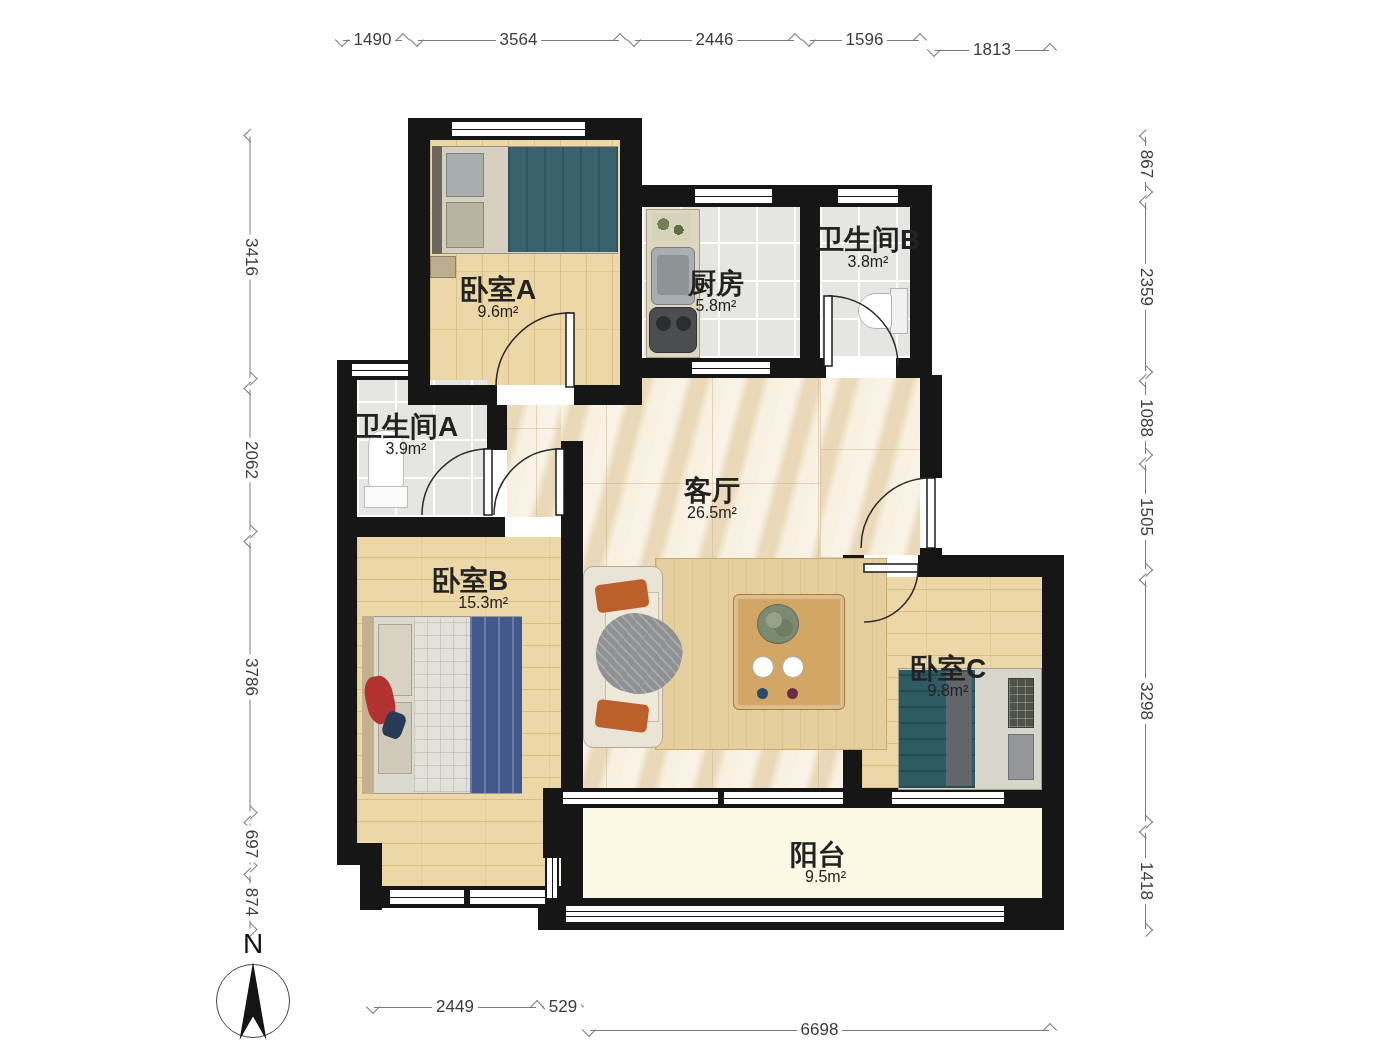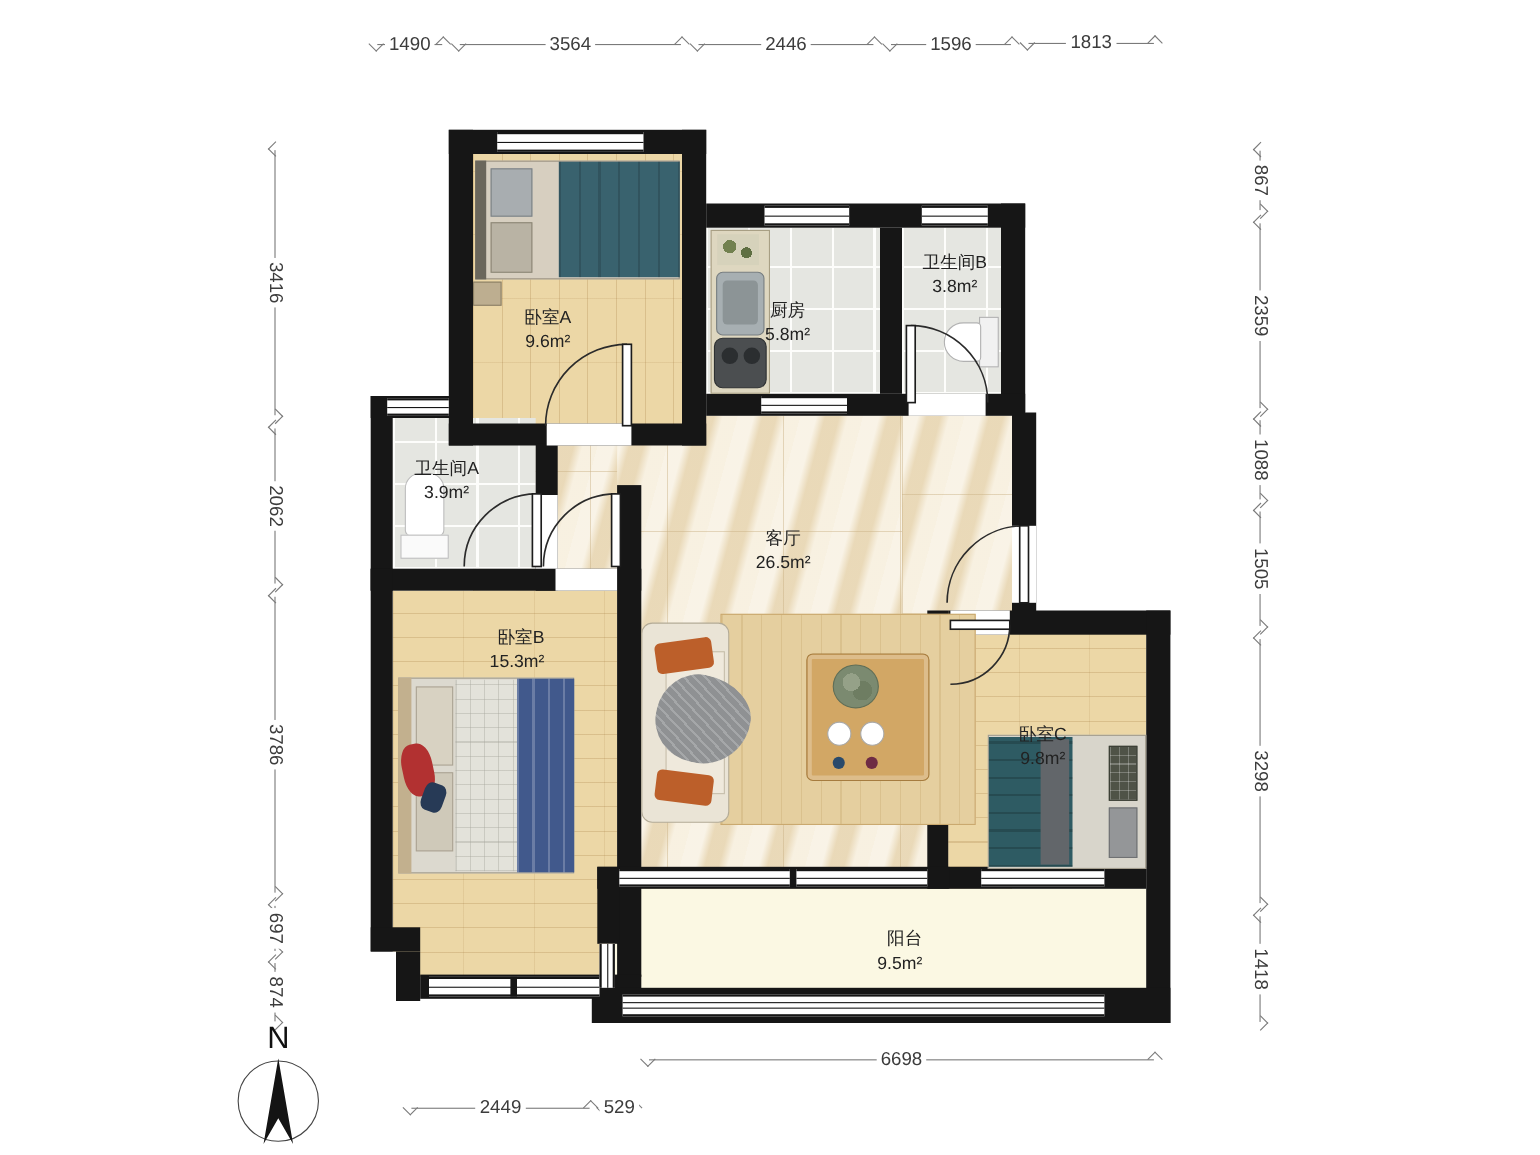--- a/index.html
+++ b/index.html
@@ -36,21 +36,21 @@
   .dim{position:absolute;height:18px;display:flex;align-items:center;justify-content:center;
        color:#3c3c3c;font-size:17px;white-space:nowrap;}
   .dim .line{position:absolute;left:6px;right:6px;top:50%;height:1px;background:#7a7a7a;}
   .dim .lbl{position:relative;background:#fff;padding:0 4px;z-index:1;}
   .dim::before,.dim::after{content:"";position:absolute;top:50%;width:9px;height:9px;margin-top:-5px;}
   .dim::before{left:0;border-left:1px solid #7a7a7a;border-bottom:1px solid #7a7a7a;transform:rotate(-45deg);}
   .dim::after{right:0;border-right:1px solid #7a7a7a;border-top:1px solid #7a7a7a;transform:rotate(-45deg);}
   .dim.v{transform:rotate(90deg);}
   
   .rlabel{position:absolute;transform:translate(-50%,-50%);text-align:center;color:#222;z-index:40;}
-  .rlabel .nm{font-size:16px;line-height:25px;}
+  .rlabel .nm{font-size:28px;line-height:25px;font-weight:bold;}
   .rlabel .ar{font-size:16px;line-height:20px;}
   .furn{position:absolute;box-sizing:border-box;}
   svg{position:absolute;left:0;top:0;}
 </style>
 </head>
 <body>
 
 <div id="stage">
 
   <div class="abs marble" style="left:500px;top:378px;width:420px;height:430px;"></div>
@@ -222,21 +222,21 @@
       <span class="lbl">3564</span>
     </div>
   <div class="dim" style="left:629px;top:31px;width:171px;">
       <span class="line"></span>
       <span class="lbl">2446</span>
     </div>
   <div class="dim" style="left:804px;top:31px;width:121px;">
       <span class="line"></span>
       <span class="lbl">1596</span>
     </div>
-  <div class="dim" style="left:929px;top:30px;width:126px;">
+  <div class="dim" style="left:929px;top:41px;width:126px;">
       <span class="line"></span>
       <span class="lbl">1813</span>
     </div>
 
   <div class="dim v" style="left:124px;top:248px;width:253px;">
       <span class="line"></span>
       <span class="lbl">3416</span>
     </div>
   <div class="dim v" style="left:174px;top:451px;width:153px;">
       <span class="line"></span>
@@ -281,21 +281,21 @@
     </div>
 
   <div class="dim" style="left:368px;top:998px;width:174px;">
       <span class="line"></span>
       <span class="lbl">2449</span>
     </div>
   <div class="dim" style="left:544px;top:998px;width:38px;">
       <span class="line"></span>
       <span class="lbl">529</span>
     </div>
-  <div class="dim" style="left:584px;top:954px;width:471px;justify-content:center;">
+  <div class="dim" style="left:584px;top:1021px;width:471px;justify-content:center;">
       <span class="line"></span>
       <span class="lbl">6698</span>
     </div>
 
   <div class="abs" style="left:236px;top:928px;width:34px;text-align:center;font-size:28px;color:#111;z-index:50;">N</div>
   <div class="abs" style="left:216px;top:964px;width:74px;height:74px;border:1.5px solid #444;border-radius:50%;z-index:50;"></div>
   <div class="abs" style="left:232px;top:962px;width:42px;height:78px;background:#141414;clip-path:polygon(50% 0,82% 100%,50% 70%,18% 100%);z-index:51;"></div>
 
 </div>
 

